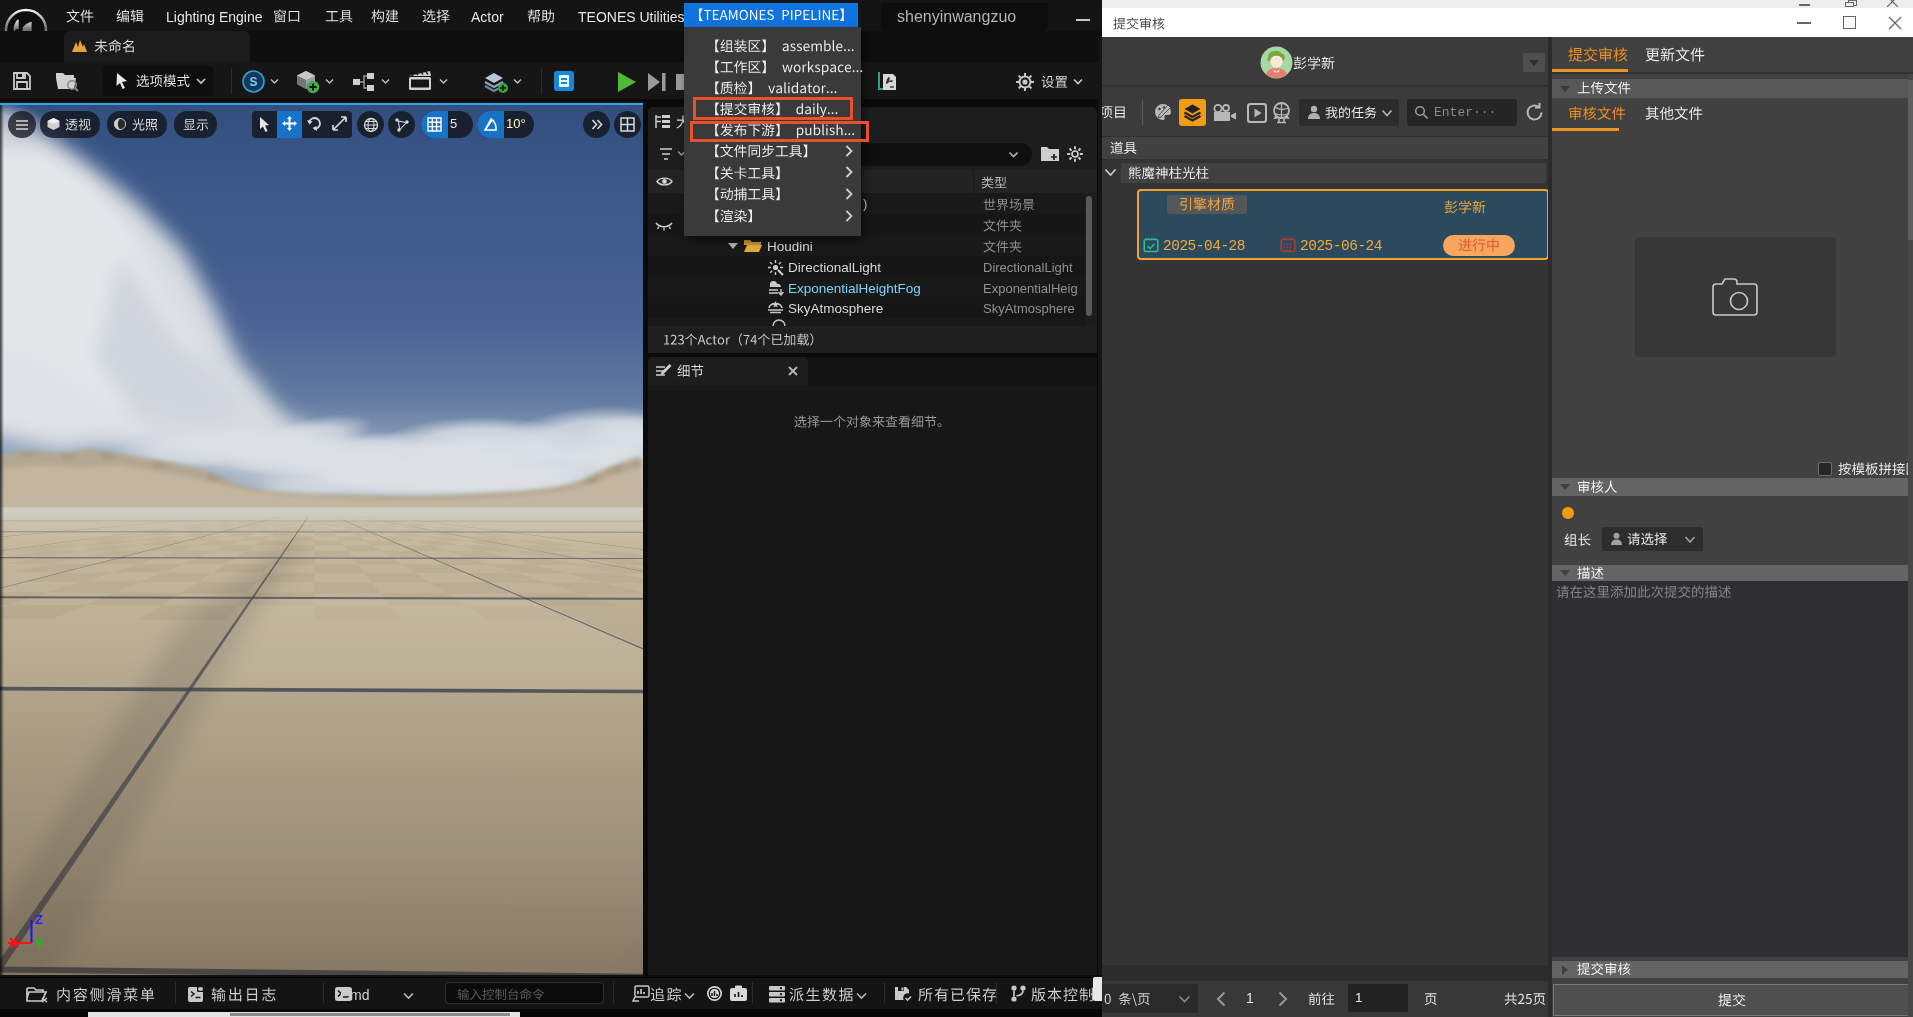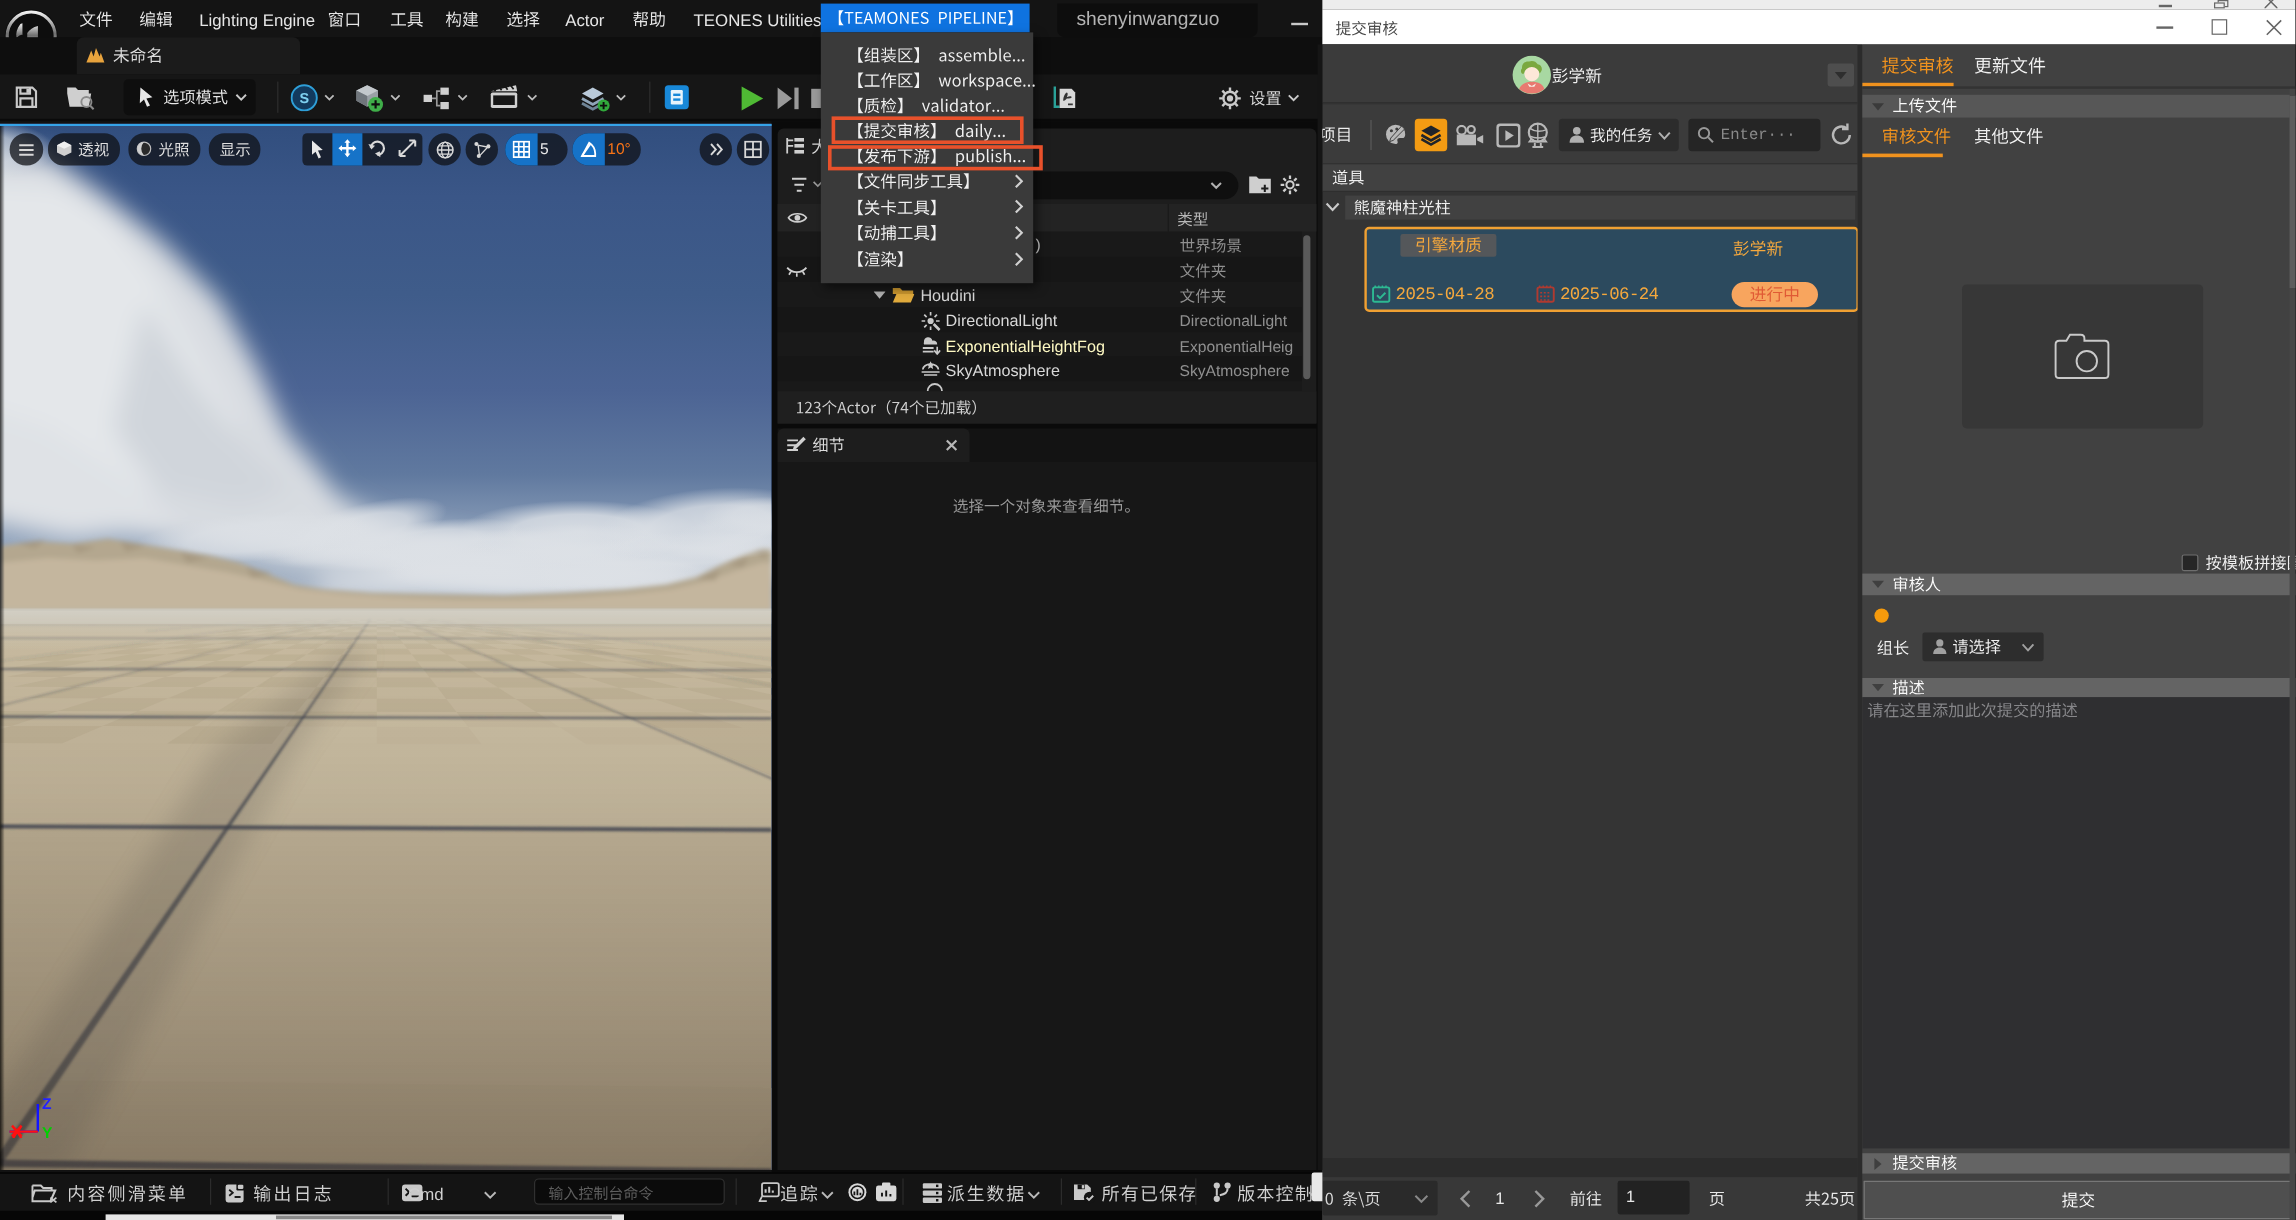--- a/index.html
+++ b/index.html
@@ -486,21 +486,21 @@
 <svg class="abs" style="left:427px;top:117px" width="15" height="15" viewBox="0 0 15 15">
     <path d="M1 1 h13 v13 h-13 z M1 5.3 h13 M1 9.6 h13 M5.3 1 v13 M9.6 1 v13" stroke="#fff" stroke-width="1.4" fill="none"></path>
   </svg>
 <div class="abs" style="left:450px;top:116px;font-size:13px;color:#e8e8e8">5</div>
 <div class="abs" style="left:477px;top:111px;width:57px;height:27px;background:rgba(16,18,22,.75);border-radius:14px"></div>
 <div class="abs" style="left:477px;top:111px;width:27px;height:27px;background:#1673c8;border-radius:14px 0 0 14px"></div>
 <svg class="abs" style="left:483px;top:117px" width="15" height="15" viewBox="0 0 15 15">
     <path d="M2 13 L13 13 L13 11 A 11 11 0 0 0 8 2 Z" fill="none" stroke="#fff" stroke-width="1.5"></path>
     <path d="M2 13 L9 3" stroke="#fff" stroke-width="1.5"></path>
   </svg>
-<div class="abs" style="left:506px;top:116px;font-size:13px;color:#f97316">10°</div>
+<div class="abs" style="left:506px;top:116px;font-size:13px;color:#fef9c3">10°</div>
 <div class="pill" style="left:583px;top:111px;width:27px;height:27px;border-radius:14px">
     <svg width="12" height="11" viewBox="0 0 12 11">
       <path d="M1.5 1 L5.5 5.5 L1.5 10 M6.5 1 L10.5 5.5 L6.5 10" stroke="#d8d8d8" stroke-width="1.6" fill="none"></path>
     </svg>
   </div>
 <div class="pill" style="left:614px;top:111px;width:27px;height:27px;border-radius:14px">
     <svg width="15" height="15" viewBox="0 0 15 15">
       <path d="M1 1 h13 v13 h-13 z M1 7.5 h13 M7.5 1 v13" stroke="#d8d8d8" stroke-width="1.5" fill="none"></path>
     </svg>
   </div>
@@ -607,21 +607,21 @@
     <circle cx="8.5" cy="8.5" r="2.6" fill="#c9c9c9"></circle>
     <path d="M11 11 l5 5" stroke="#c9c9c9" stroke-width="2.2"></path>
   </svg>
 <div class="abs" style="left:788px;top:260px;font-size:13.5px;color:#d8d8d8">DirectionalLight</div>
 <div class="abs" style="left:983px;top:260px;font-size:13px;color:#909090">DirectionalLight</div>
 <svg class="abs" style="left:767px;top:279px" width="17" height="17" viewBox="0 0 17 17">
     <path d="M3 6 a3.5 3.5 0 0 1 7 -1 a3 3 0 0 1 4 3 h-11 a2.5 2.5 0 0 1 0 -2" fill="#c9c9c9"></path>
     <path d="M2 11 h9 M2 14 h9" stroke="#c9c9c9" stroke-width="1.5"></path>
     <path d="M14 10 v6 M11.5 13 l2.5 3 l2.5 -3" stroke="#c9c9c9" stroke-width="1.4" fill="none"></path>
   </svg>
-<div class="abs" style="left:788px;top:281px;font-size:13.5px;color:#fef9c3">ExponentialHeightFog</div>
+<div class="abs" style="left:788px;top:281px;font-size:13.5px;color:#7dd3fc">ExponentialHeightFog</div>
 <div class="abs" style="left:983px;top:281px;font-size:13px;color:#909090;width:95px;overflow:hidden;white-space:nowrap">ExponentialHeigh</div>
 <svg class="abs" style="left:767px;top:299px" width="17" height="17" viewBox="0 0 17 17">
     <path d="M2 9 a6.5 4.5 0 0 1 13 0" fill="none" stroke="#c9c9c9" stroke-width="1.5"></path>
     <path d="M1 11 h15 M3 13.5 h11" stroke="#c9c9c9" stroke-width="1.3"></path>
     <path d="M8.5 2 l1 2.2 l2.4 .3 l-1.8 1.6 l.5 2.4 l-2.1 -1.2 l-2.1 1.2 l.5 -2.4 l-1.8 -1.6 l2.4 -.3 z" fill="#c9c9c9"></path>
   </svg>
 <div class="abs" style="left:788px;top:301px;font-size:13.5px;color:#d8d8d8">SkyAtmosphere</div>
 <div class="abs" style="left:983px;top:301px;font-size:13px;color:#909090">SkyAtmosphere</div>
 <svg class="abs" style="left:772px;top:319px" width="14" height="7" viewBox="0 0 14 7">
     <path d="M1 7 a6 6 0 0 1 12 0" fill="none" stroke="#c9c9c9" stroke-width="1.5"></path>

